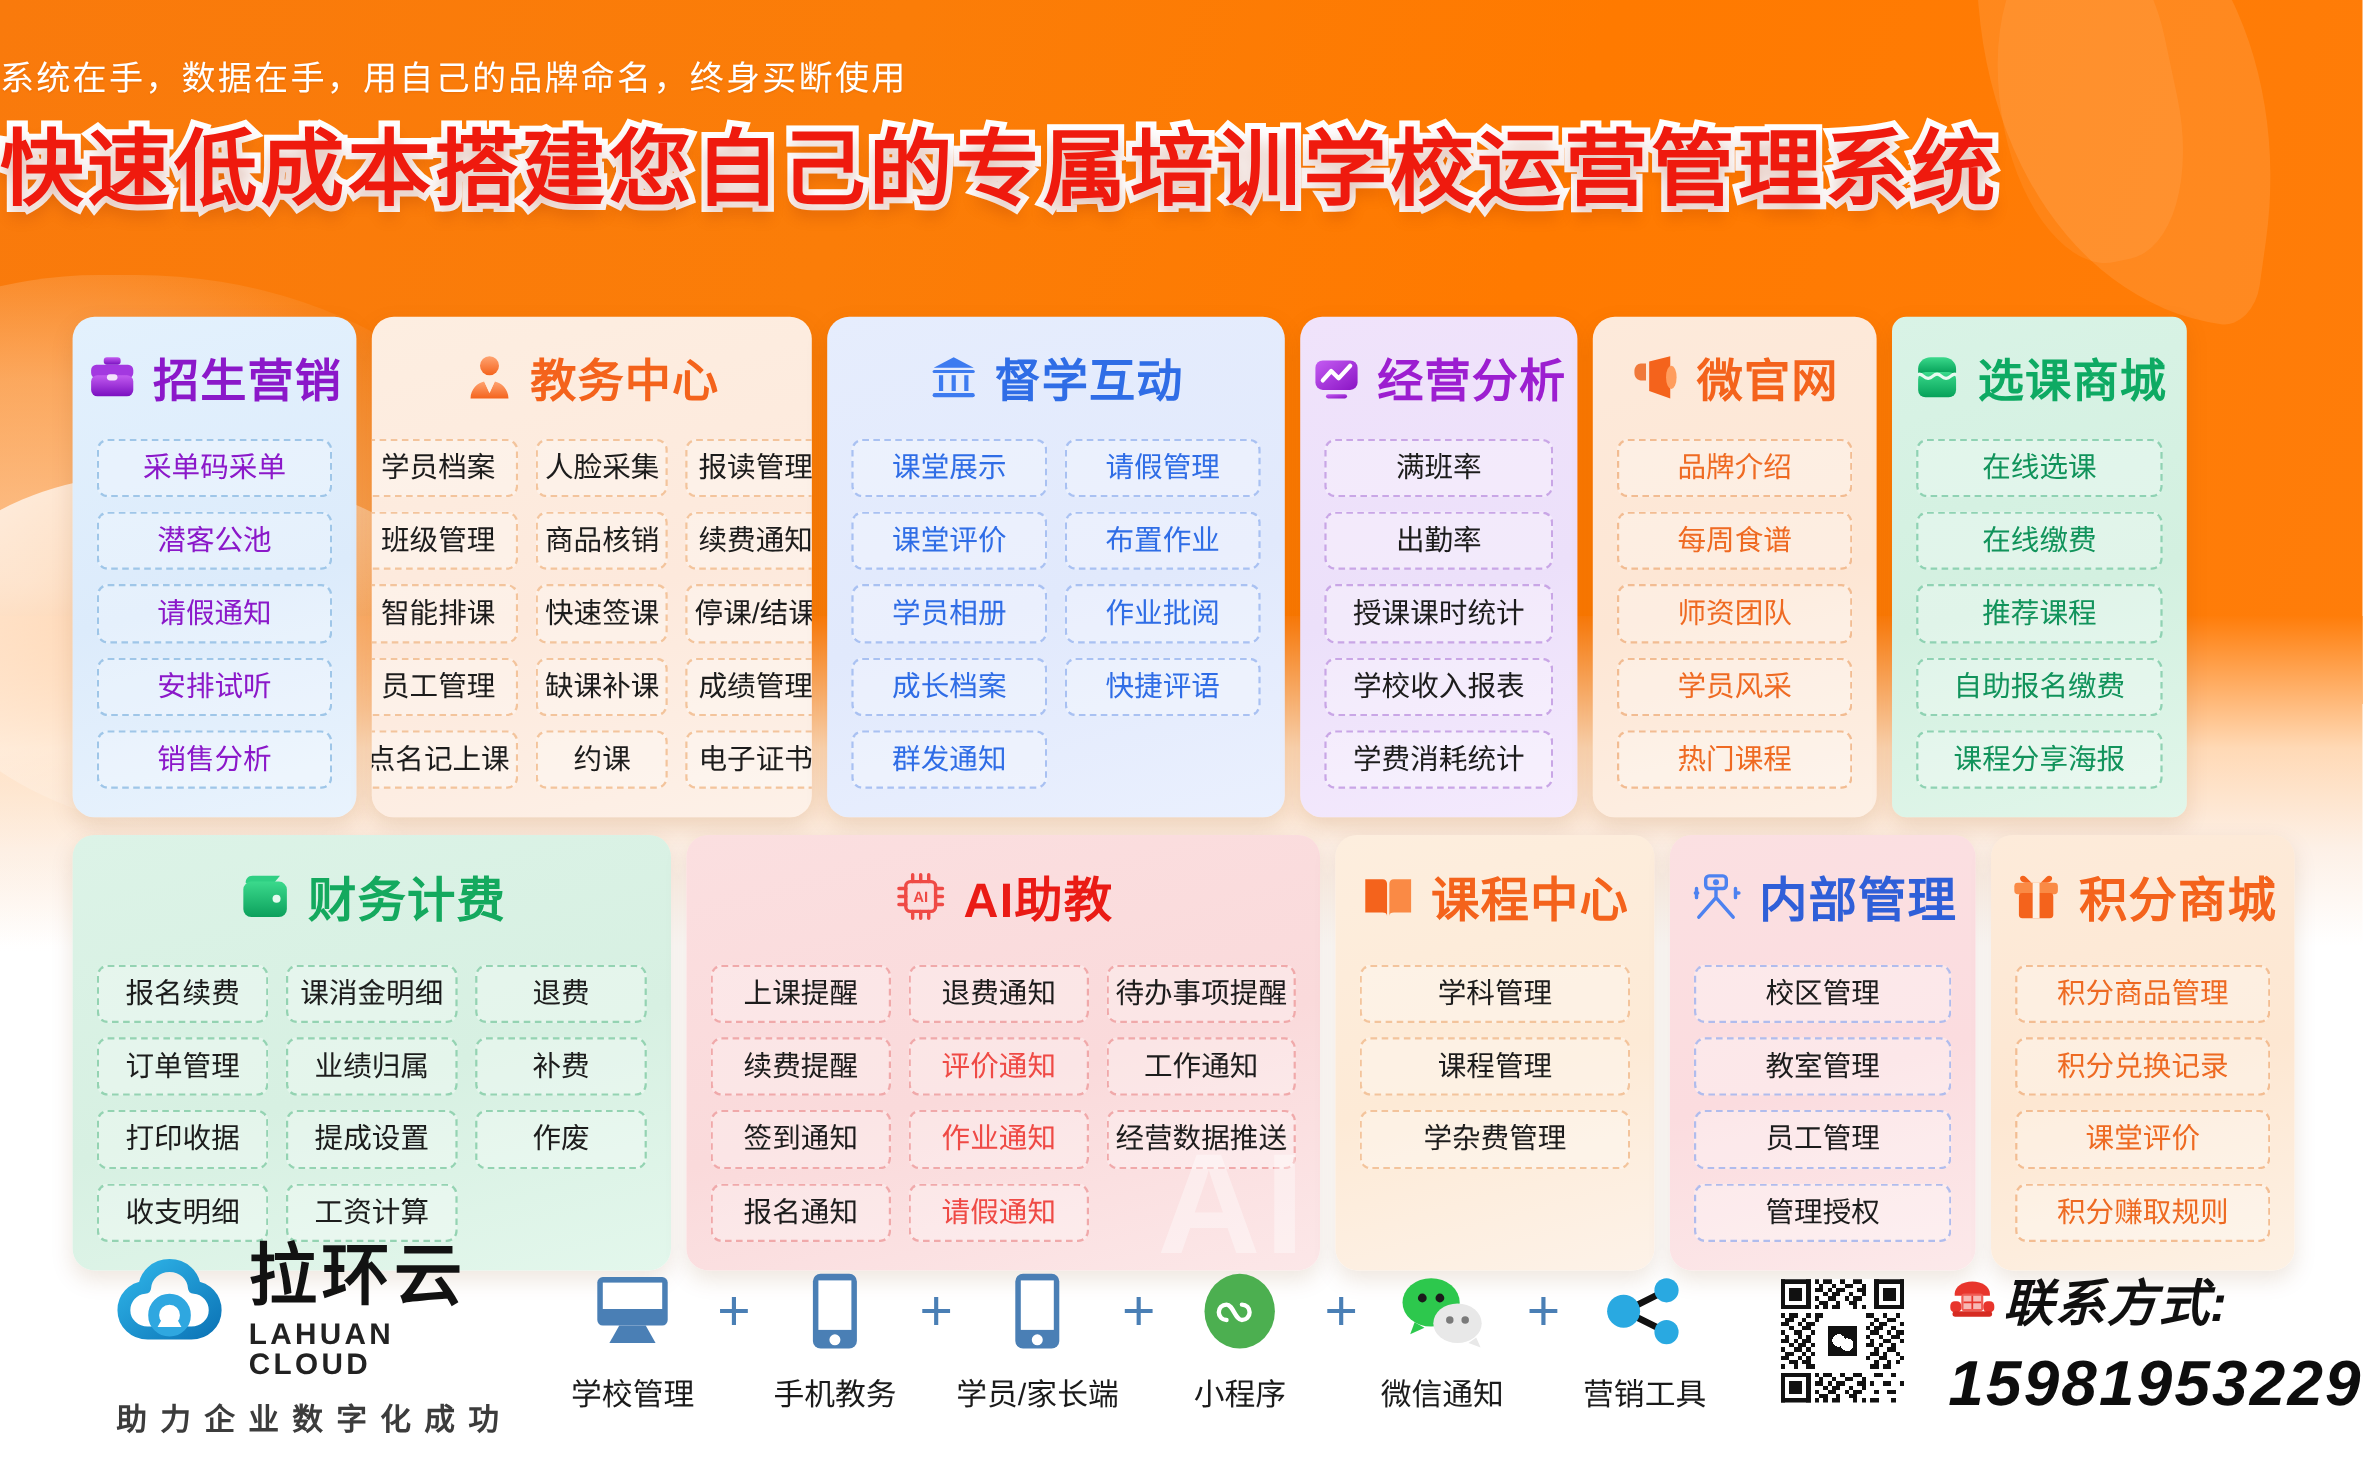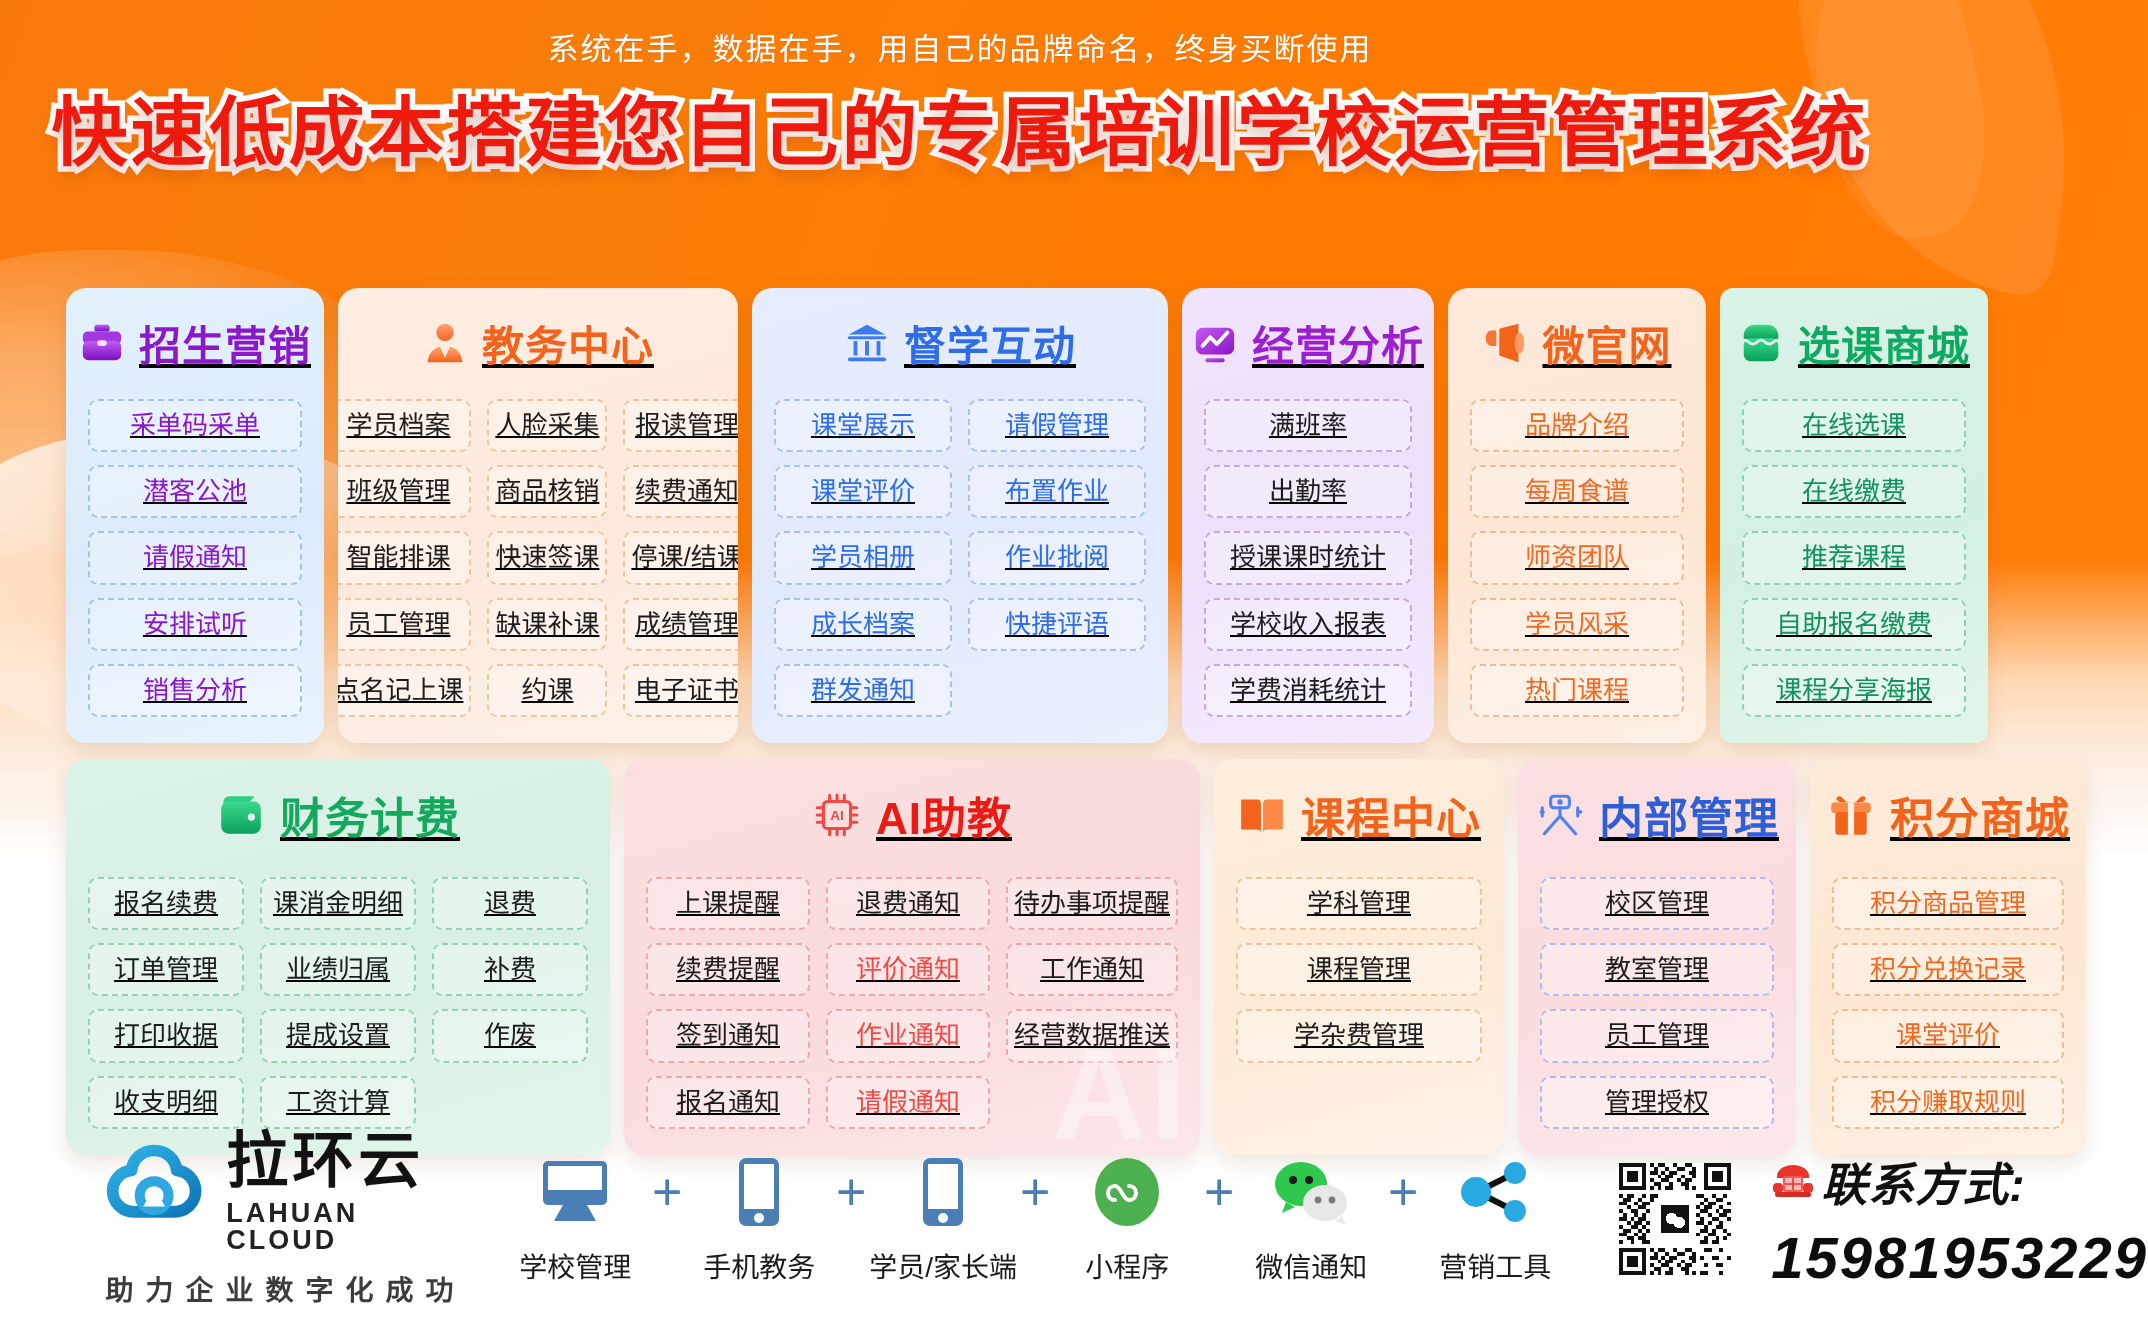--- a/index.html
+++ b/index.html
@@ -79,22 +79,21 @@
     width: 2148px; height: 260px;
     background: #ffffff;
   }
 
   
   .header {
     position: absolute;
     z-index: 5;
     left: 0; top: 0;
     width: 1920px;
-    text-align: center;
-    padding-top: 24px;
+    padding-top: 46px;
   }
   .header-sub {
     color: #ffffff;
     font-size: 31px;
     letter-spacing: 2px;
     font-weight: 500;
     text-shadow: 0 1px 2px rgba(160,60,0,.20);
   }
   .header-title {
     margin-top: 22px;
@@ -112,21 +111,20 @@
   .grid {
     position: absolute;
     z-index: 6;
     left: 66px; top: 288px;
     width: 2018px;
   }
   .row {
     display: flex;
     gap: 14px;
     align-items: stretch;
-    text-decoration: underline;
   }
   .row.row2 { margin-top: 16px; }
 
   .card {
     border-radius: 20px;
     padding: 24px 22px 26px 22px;
     box-shadow: 0 8px 20px rgba(120,60,10,0.13);
     position: relative;
     overflow: hidden;
     display: flex;

